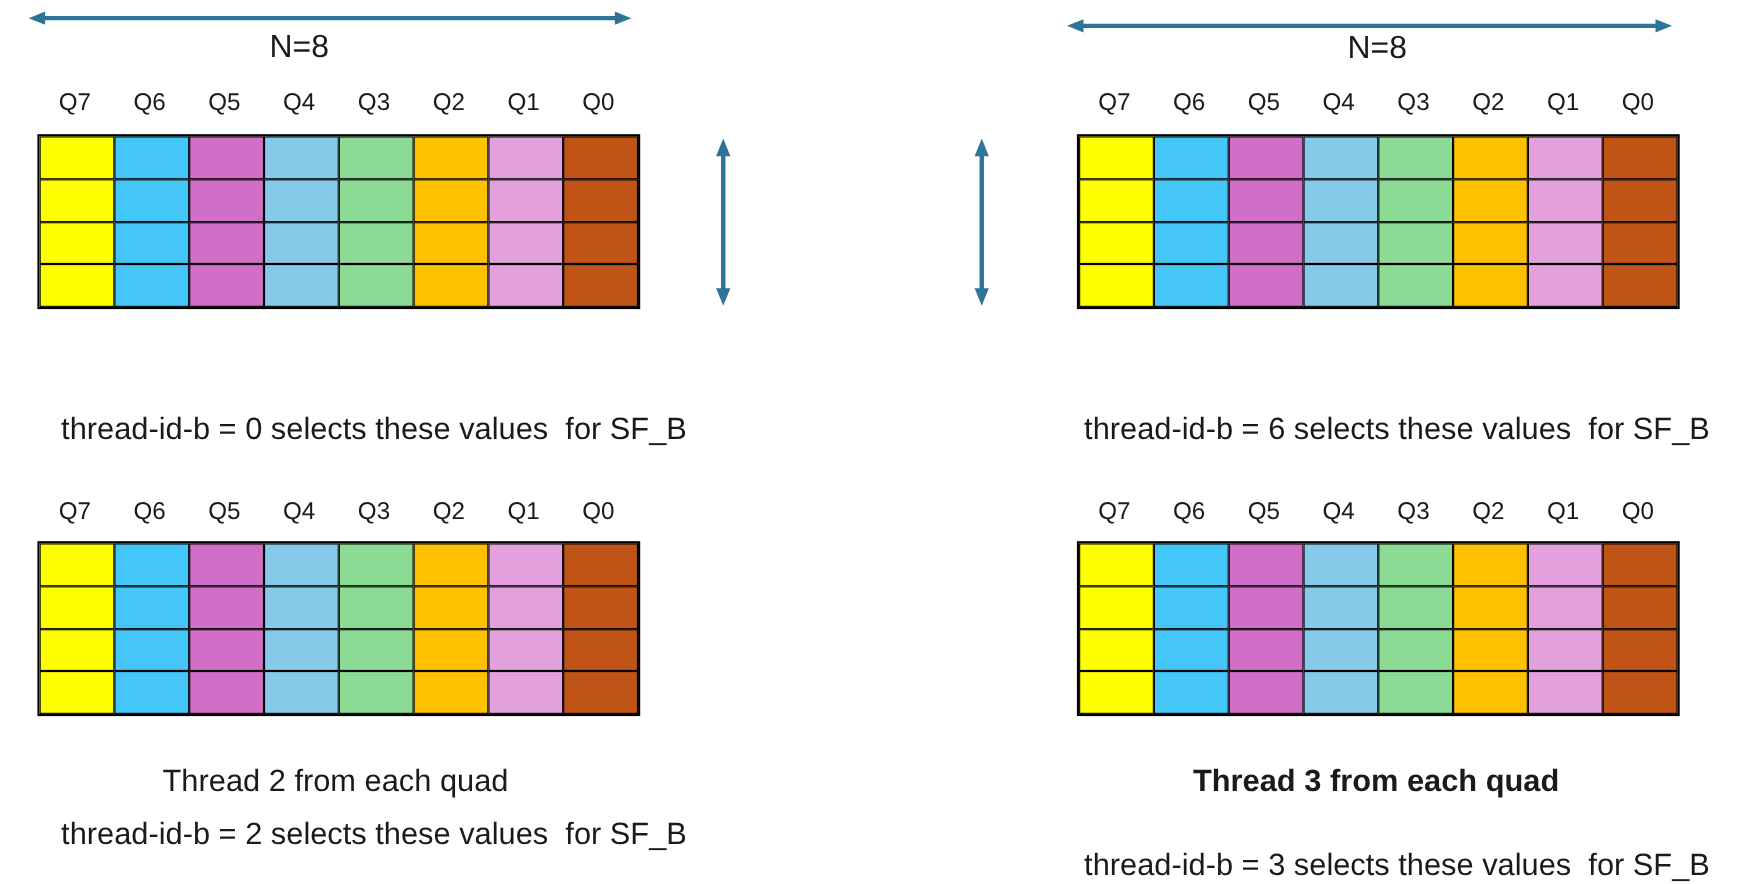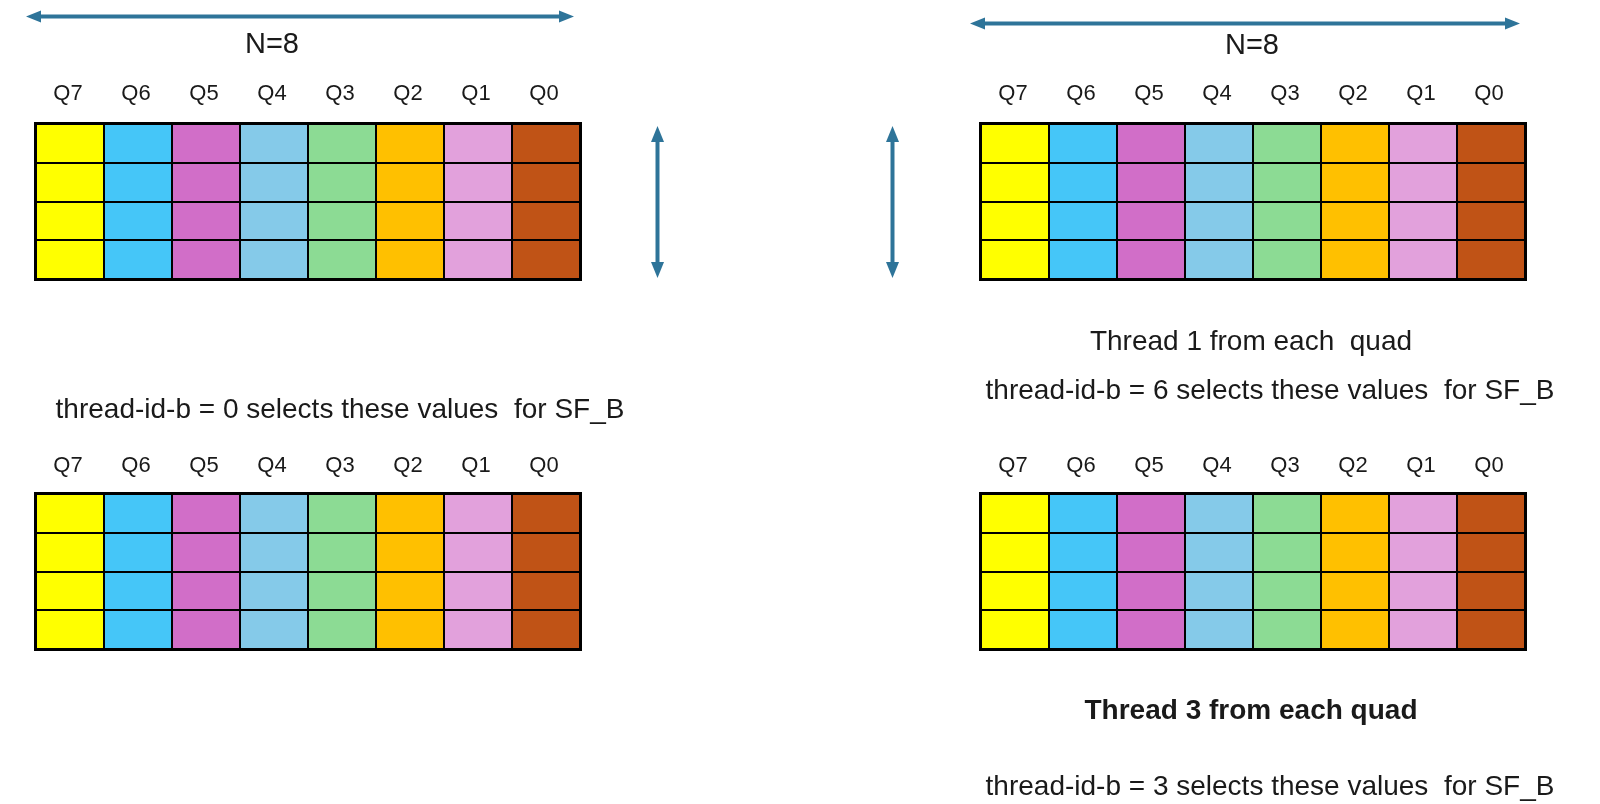--- a/index.html
+++ b/index.html
@@ -110,21 +110,21 @@
       <div class="cell" style="background: rgb(192, 83, 22);"></div>
       <div class="cell" style="background: rgb(255, 255, 0);"></div>
       <div class="cell" style="background: rgb(69, 198, 248);"></div>
       <div class="cell" style="background: rgb(209, 110, 200);"></div>
       <div class="cell" style="background: rgb(133, 202, 233);"></div>
       <div class="cell" style="background: rgb(140, 219, 148);"></div>
       <div class="cell" style="background: rgb(255, 192, 0);"></div>
       <div class="cell" style="background: rgb(226, 161, 220);"></div>
       <div class="cell" style="background: rgb(192, 83, 22);"></div>
     </div>
-  <div class="t-desc" style="left:20px;top:373px;width:640px;margin-top:19px;">thread-id-b = 0 selects these values  for SF_B</div>
+  <div class="t-desc" style="left:20px;top:373px;width:640px;">thread-id-b = 0 selects these values  for SF_B</div>
 
   <div class="q-row q-tr">
       <span>Q7</span>
       <span>Q6</span>
       <span>Q5</span>
       <span>Q4</span>
       <span>Q3</span>
       <span>Q2</span>
       <span>Q1</span>
       <span>Q0</span>
@@ -156,21 +156,20 @@
       <div class="cell" style="background: rgb(192, 83, 22);"></div>
       <div class="cell" style="background: rgb(255, 255, 0);"></div>
       <div class="cell" style="background: rgb(69, 198, 248);"></div>
       <div class="cell" style="background: rgb(209, 110, 200);"></div>
       <div class="cell" style="background: rgb(133, 202, 233);"></div>
       <div class="cell" style="background: rgb(140, 219, 148);"></div>
       <div class="cell" style="background: rgb(255, 192, 0);"></div>
       <div class="cell" style="background: rgb(226, 161, 220);"></div>
       <div class="cell" style="background: rgb(192, 83, 22);"></div>
     </div>
-  <div class="t-title" style="left:946px;top:324px;width:610px;">Thread 1 from each  quad</div>
   <div class="t-desc" style="left:950px;top:373px;width:640px;">thread-id-b = 6 selects these values  for SF_B</div>
 
   <div class="q-row q-bl">
       <span>Q7</span>
       <span>Q6</span>
       <span>Q5</span>
       <span>Q4</span>
       <span>Q3</span>
       <span>Q2</span>
       <span>Q1</span>
@@ -203,20 +202,22 @@
       <div class="cell" style="background: rgb(192, 83, 22);"></div>
       <div class="cell" style="background: rgb(255, 255, 0);"></div>
       <div class="cell" style="background: rgb(69, 198, 248);"></div>
       <div class="cell" style="background: rgb(209, 110, 200);"></div>
       <div class="cell" style="background: rgb(133, 202, 233);"></div>
       <div class="cell" style="background: rgb(140, 219, 148);"></div>
       <div class="cell" style="background: rgb(255, 192, 0);"></div>
       <div class="cell" style="background: rgb(226, 161, 220);"></div>
       <div class="cell" style="background: rgb(192, 83, 22);"></div>
     </div>
+  <div class="t-title" style="left:0px;top:693px;width:610px;">Thread 2 from each quad</div>
+  <div class="t-desc" style="left:20px;top:741px;width:640px;">thread-id-b = 2 selects these values  for SF_B</div>
 
   <div class="q-row q-br">
       <span>Q7</span>
       <span>Q6</span>
       <span>Q5</span>
       <span>Q4</span>
       <span>Q3</span>
       <span>Q2</span>
       <span>Q1</span>
       <span>Q0</span>

